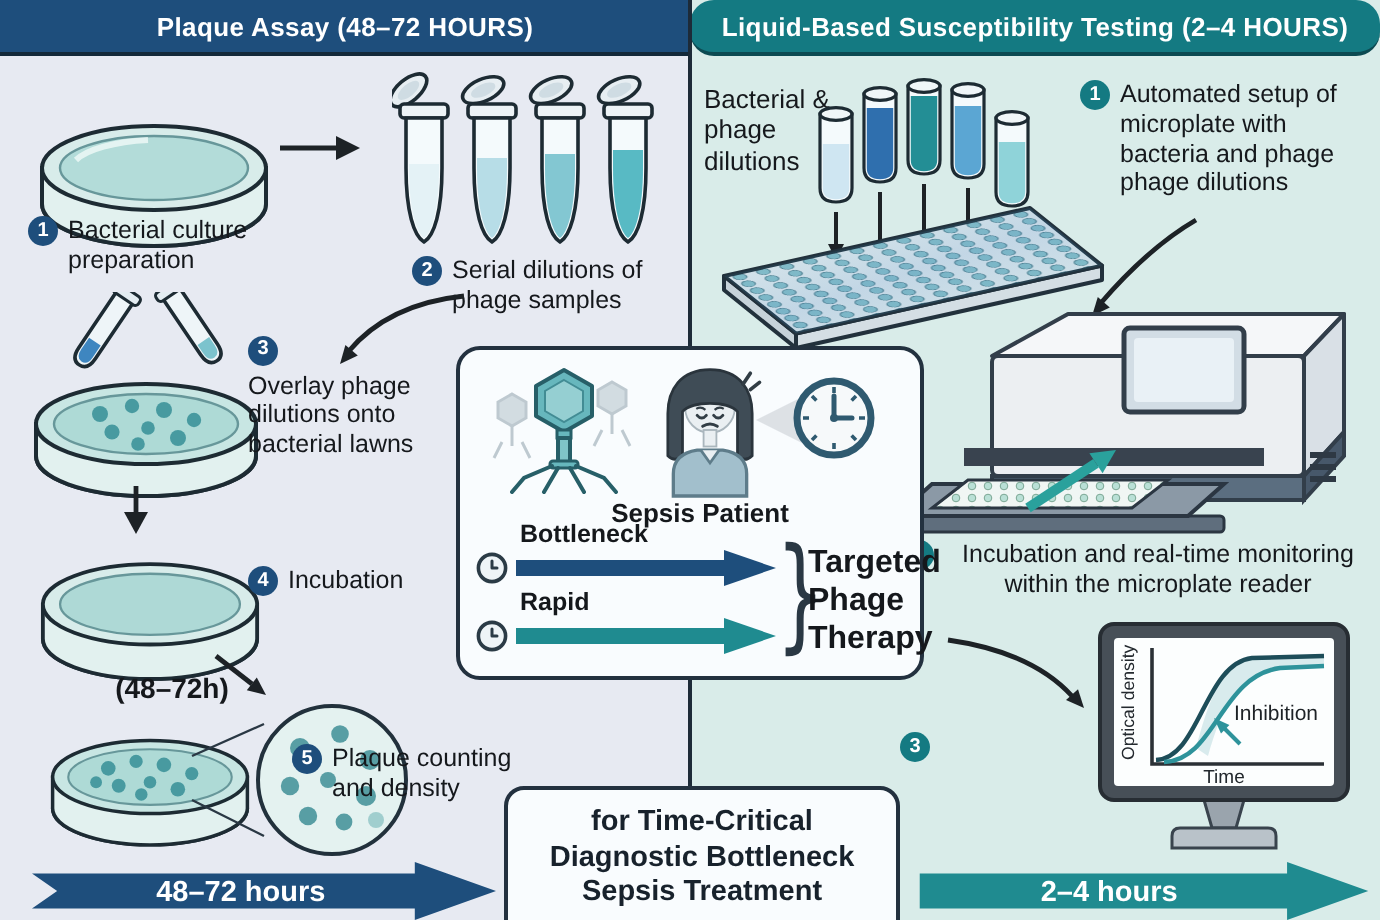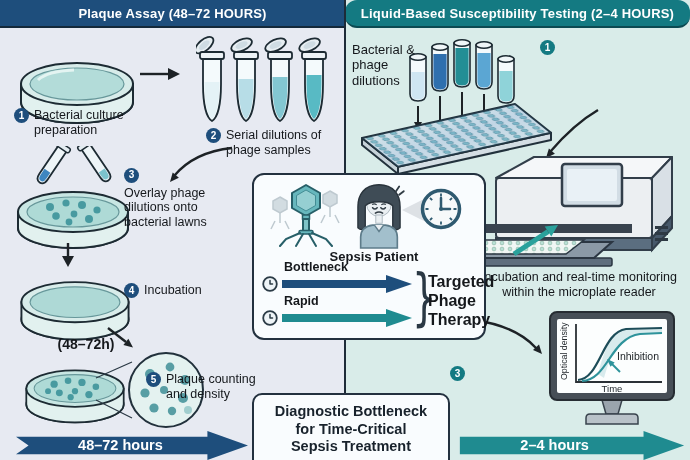--- a/index.html
+++ b/index.html
@@ -16,21 +16,21 @@
   #divider{left:344px;top:0;width:2px;height:460px;background:#1d2b38;}
   .lbl{font-size:12.5px;line-height:1.18;color:#15181c;}
   .bold{font-weight:bold;}
   .ctr{text-align:center;}
   .badge{flex:0 0 auto;width:15px;height:15px;border-radius:50%;color:#fff;font-size:10px;
     font-weight:bold;display:inline-flex;align-items:center;justify-content:center;line-height:1;}
   .badge.blue{background:var(--accent-blue,#1e4e7c);}
   .badge.teal{background:var(--header-teal,#147a82);}
   .step{display:flex;gap:5px;align-items:flex-start;}
   .box{background:#f9fcfe;border:2.5px solid #23313f;}
-  #center-box{left:228px;top:173px;width:230px;height:163px;border-radius:12px;margin-left:24px;}
+  #center-box{left:228px;top:173px;width:230px;height:163px;border-radius:12px;}
   #bottom-box{left:252px;top:393px;width:194px;height:78px;border-radius:10px;}
   .banner-text{font-size:15px;font-weight:bold;fill:#fff;}
   svg text{font-family:"Liberation Sans",sans-serif;}
   #brace{font-family:"DejaVu Sans",sans-serif;font-size:62px;line-height:60px;color:#2a3844;
     display:inline-block;transform:scaleX(.62);transform-origin:left center;}
 </style>
 </head>
 <body>
 
 <div id="canvas">
@@ -263,20 +263,21 @@
       </linearGradient>
     </defs>
     <polygon points="10,48 46,76.8 46,84 10,55" fill="#c6d2d9" stroke="#22313c" stroke-width="2" stroke-linejoin="round"></polygon>
     <polygon points="46,76.8 199,42.8 199,50 46,84" fill="#d4dee4" stroke="#22313c" stroke-width="2" stroke-linejoin="round"></polygon>
     <polygon points="10,48 163,14 199,42.8 46,76.8" fill="url(#pw)" stroke="#22313c" stroke-width="2" stroke-linejoin="round"></polygon>
     <polygon points="10,48 163,14 199,42.8 46,76.8" fill="url(#pg)"></polygon>
   </svg>
 
   <div class="abs step" style="left:540px;top:40px;width:150px">
     <span class="badge teal">1</span>
+    <div class="lbl">Automated setup of microplate with bacteria and phage phage dilutions</div>
   </div>
 
   <svg class="abs" style="left:540px;top:106px" width="64" height="58" viewBox="0 0 64 58">
     <path d="M58 4 Q34 18 10 46" stroke="#1d2226" stroke-width="2.4" fill="none"></path>
     <polygon points="6,52 14.9,47.7 8.9,42.5" fill="#1d2226"></polygon>
   </svg>
 
   <svg class="abs" style="left:426px;top:150px" width="262" height="132" viewBox="0 0 262 132">
     <defs>
       <pattern id="pw2" width="8" height="6" patternUnits="userSpaceOnUse">
@@ -398,19 +399,19 @@
       <rect x="0" y="5" width="104" height="8" fill="var(--accent-teal,#1f8b90)"></rect>
       <polygon points="104,0 130,9 104,18" fill="var(--accent-teal,#1f8b90)"></polygon>
     </svg>
 
     <span class="abs" id="brace" style="left:158px;top:92px">}</span>
     <div class="abs lbl bold" style="left:174px;top:98px;width:52px;font-size:16px">Targeted Phage Therapy</div>
   </div>
 
   <div class="abs box ctr" id="bottom-box">
     <div style="margin-top:8px;font-size:14.5px;font-weight:bold;line-height:1.22;color:#18222c">
+      <div>for Time-Critical</div>
       <div>Diagnostic Bottleneck</div>
-      <div>for Time-Critical</div>
       <div>Sepsis Treatment</div>
     </div>
   </div>
 
 </div>
 
 </body></html>

